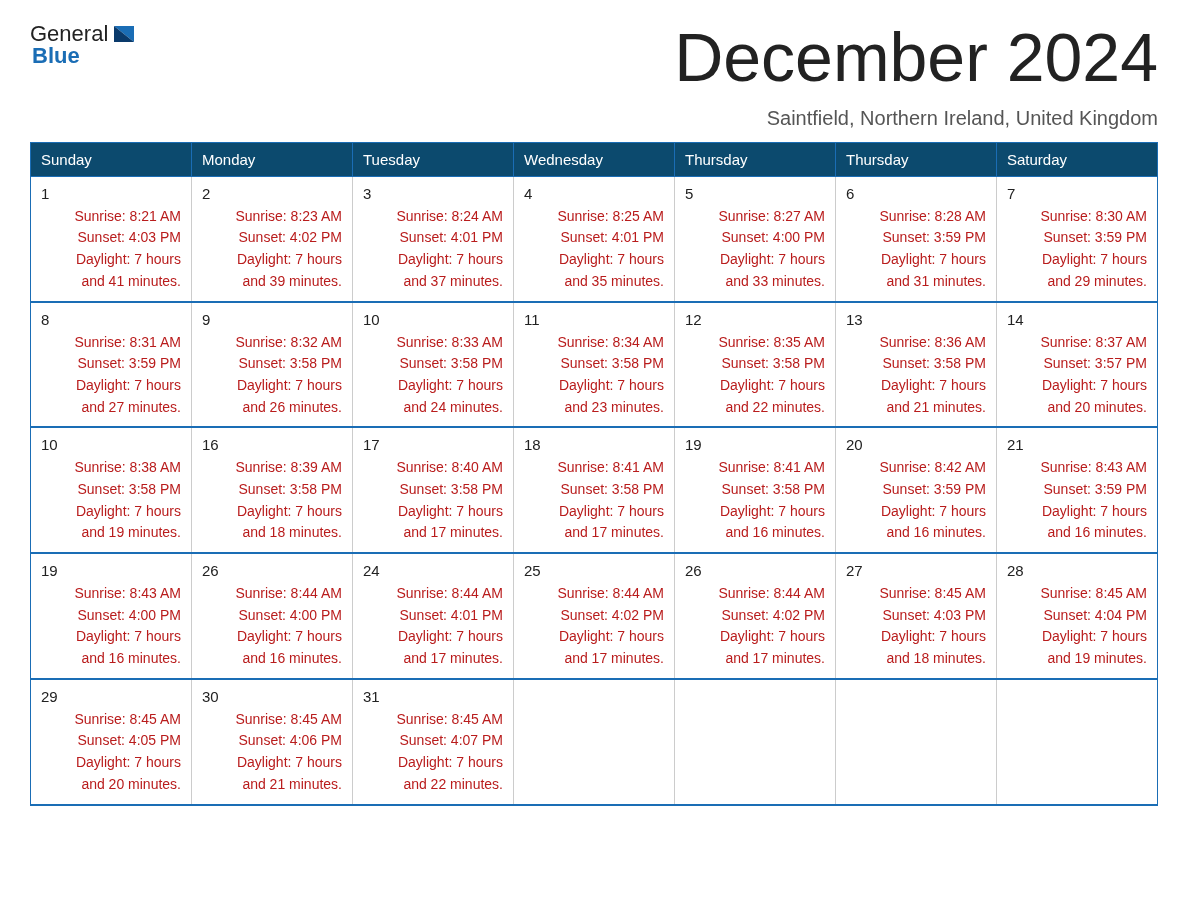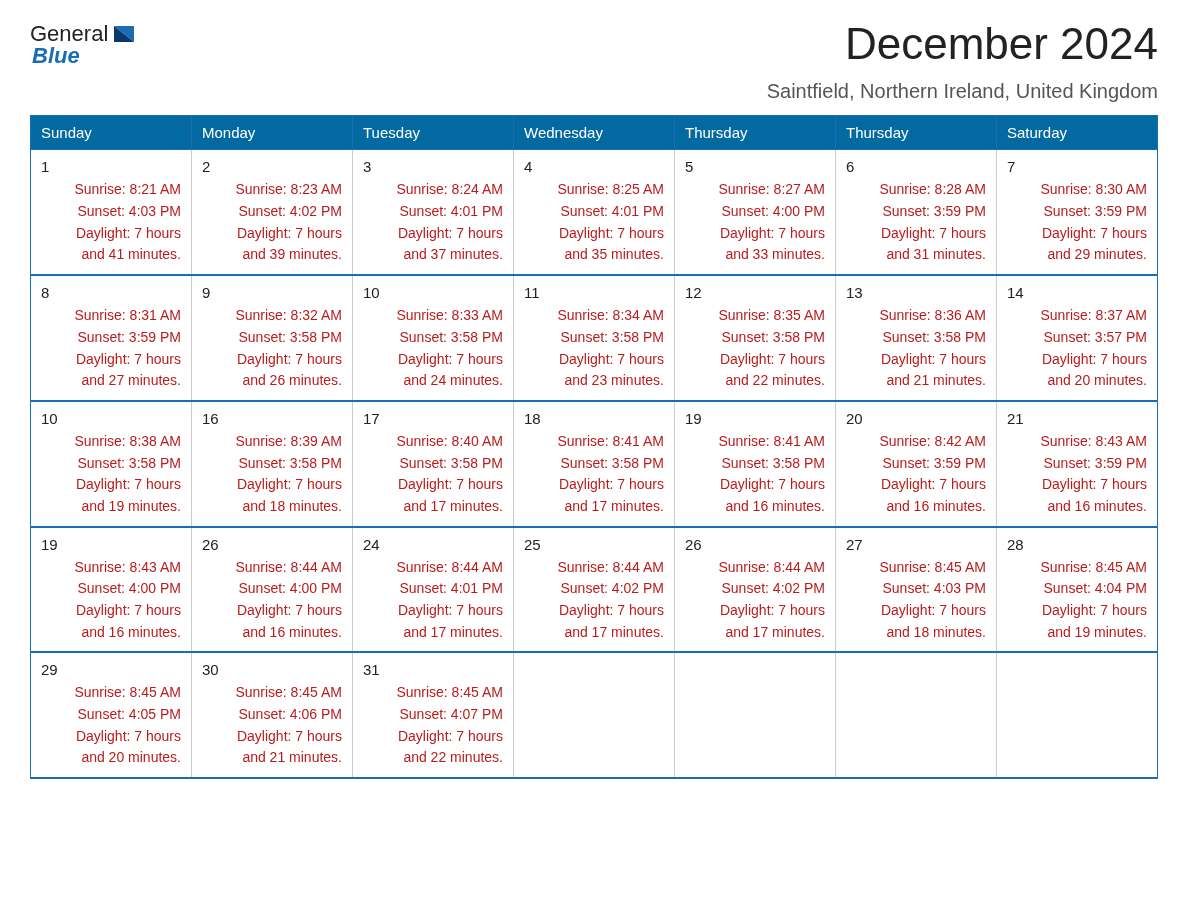--- a/index.html
+++ b/index.html
@@ -32,37 +32,37 @@
     }
     .logo-icon {
       width: 28px;
       height: 28px;
       margin-left: 2px;
     }
     .title-block {
       text-align: right;
     }
     .month-title {
-      font-size: 44px;
+      font-size: 68px;
       font-weight: normal;
       color: #222;
       line-height: 1.1;
     }
     .location {
       font-size: 20px;
       color: #555;
       margin-top: 12px;
     }
     table {
       width: 100%;
       border-collapse: collapse;
       margin-top: 12px;
     }
     thead tr {
-      background-color: #0369a1;
+      background-color: #0c4a6e;
       margin-top: 8px;
     }
     thead th {
       color: #fff;
       font-size: 15px;
       font-weight: normal;
       padding: 8px 10px;
       text-align: left;
       border: 1px solid #1a6db5;
     }
@@ -103,21 +103,21 @@
 <div class="header">
   <div class="logo">
     <div>
       <div style="display:flex;align-items:center;">
         <span class="logo-text">General</span>
         <svg class="logo-icon" viewBox="0 0 28 28" xmlns="http://www.w3.org/2000/svg">
           <polygon points="4,6 24,6 24,22" fill="#1a6db5"></polygon>
           <polygon points="4,6 24,22 4,22" fill="#0a3a6b"></polygon>
         </svg>
       </div>
-      <div style="margin-top:-4px; padding-left:2px;font-style:italic;">
+      <div style="margin-top:-4px; padding-left:2px;">
         <span class="logo-text logo-blue" style="font-size:22px; font-weight:bold;">Blue</span>
       </div>
     </div>
   </div>
   <div class="title-block">
     <div class="month-title">December 2024</div>
     <div class="location">Saintfield, Northern Ireland, United Kingdom</div>
   </div>
 </div>
 

